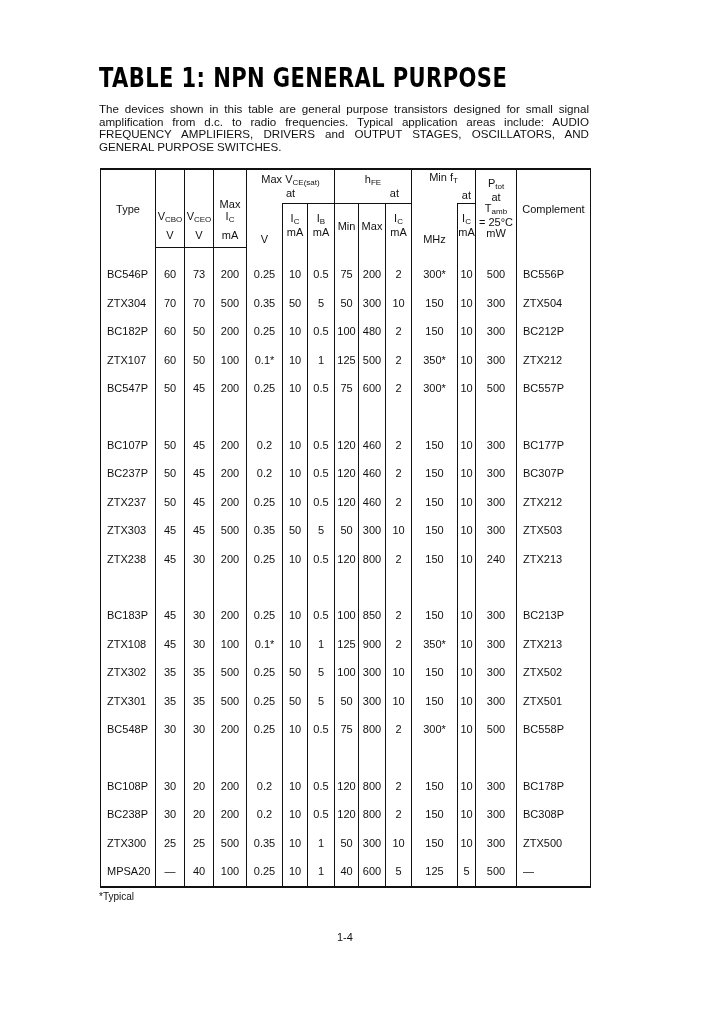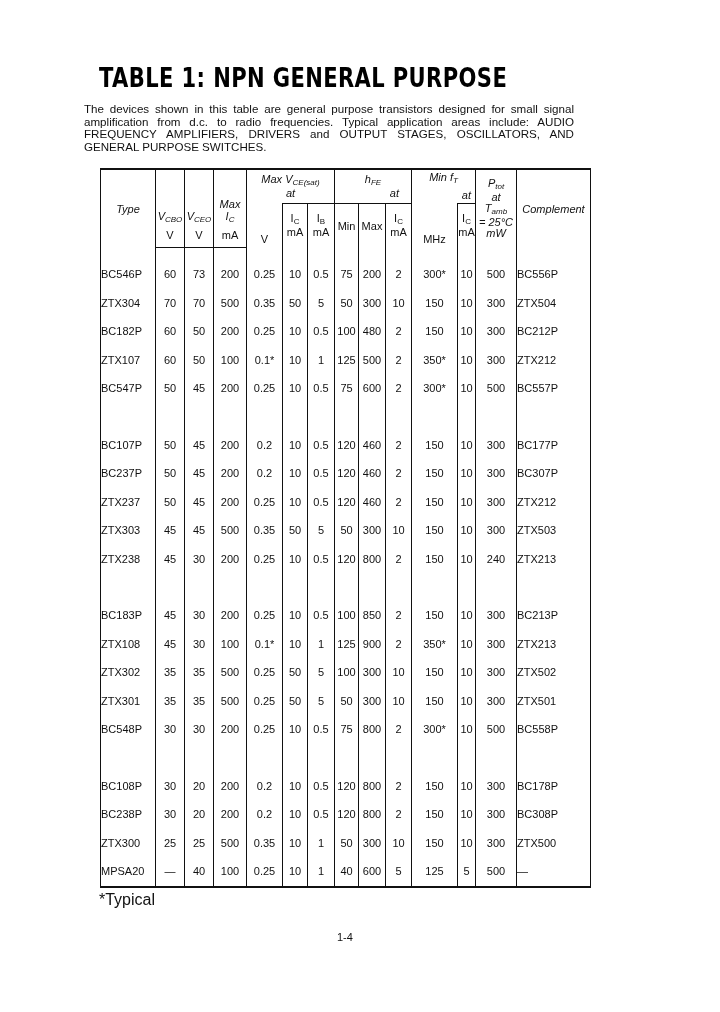--- a/index.html
+++ b/index.html
@@ -4,43 +4,43 @@
 <style>
   html, body { margin: 0; padding: 0; background: #ffffff; }
   body { width: 720px; height: 1012px; position: relative; overflow: hidden; color: #111; font-family: "Liberation Sans", sans-serif; }
   .title {
     position: absolute; left: 99px; top: 62px;
     font-family: "DejaVu Sans", sans-serif; font-weight: bold;
     font-size: 27px; letter-spacing: 0.5px; transform: scaleX(0.78); transform-origin: left top;
     white-space: nowrap; color: #000;
   }
   .intro {
-    position: absolute; left: 84px; top: 103px; width: 490px;
+    position: absolute; left: 99px; top: 103px; width: 490px;
     font-size: 11.6px; line-height: 12.5px; text-align: justify; color: #111;
   }
   .intro .caps { font-weight: normal; }
   table.spec {
     position: absolute; left: 100px; top: 168px;
     border-collapse: collapse; table-layout: fixed;
     font-size: 11px; color: #111;
   }
   table.spec td, table.spec th {
     border-left: 1.5px solid #111; border-right: 1.5px solid #111;
     padding: 0; text-align: center; font-weight: normal; white-space: nowrap;
   }
   table.spec thead th { vertical-align: middle; }
-  table.spec thead tr.h1 th { border-top: 2px solid #111; font-style: italic; }
+  table.spec thead tr.h1 th { border-top: 2px solid #111; }
   table.spec thead tr.h3 th { border-bottom: 1.5px solid #111; }
   table.spec .subhdr { border-top: 1.5px solid #111; }
   table.spec tbody td { height: 28.5px; }
   table.spec tbody tr.gap td { height: 28px; }
   table.spec tbody tr.last td { border-bottom: 2px solid #111; }
-  table.spec td.type, table.spec td.comp { text-align: left; }
+  table.spec td.type, table.spec td.comp { text-align: left; padding-left: 6px; }
   sub { font-size: 8px; vertical-align: -2px; }
-  .footnote { position: absolute; left: 99px; top: 891px; font-size: 16px; }
+  .footnote { position: absolute; left: 99px; top: 891px; font-size: 10px; }
   .pagenum { position: absolute; left: 337px; top: 931px; font-size: 11px; }
 </style>
 </head>
 <body>
 
 <div class="title">TABLE 1: NPN GENERAL PURPOSE</div>
 
 <div class="intro"><span>The devices shown in this table are general purpose transistors designed for small signal amplification from d.c. to radio frequencies. Typical application areas include: </span><span class="caps">AUDIO FREQUENCY AMPLIFIERS, DRIVERS and OUTPUT STAGES, OSCILLATORS, AND GENERAL PURPOSE SWITCHES.</span></div>
 
 <table class="spec">

